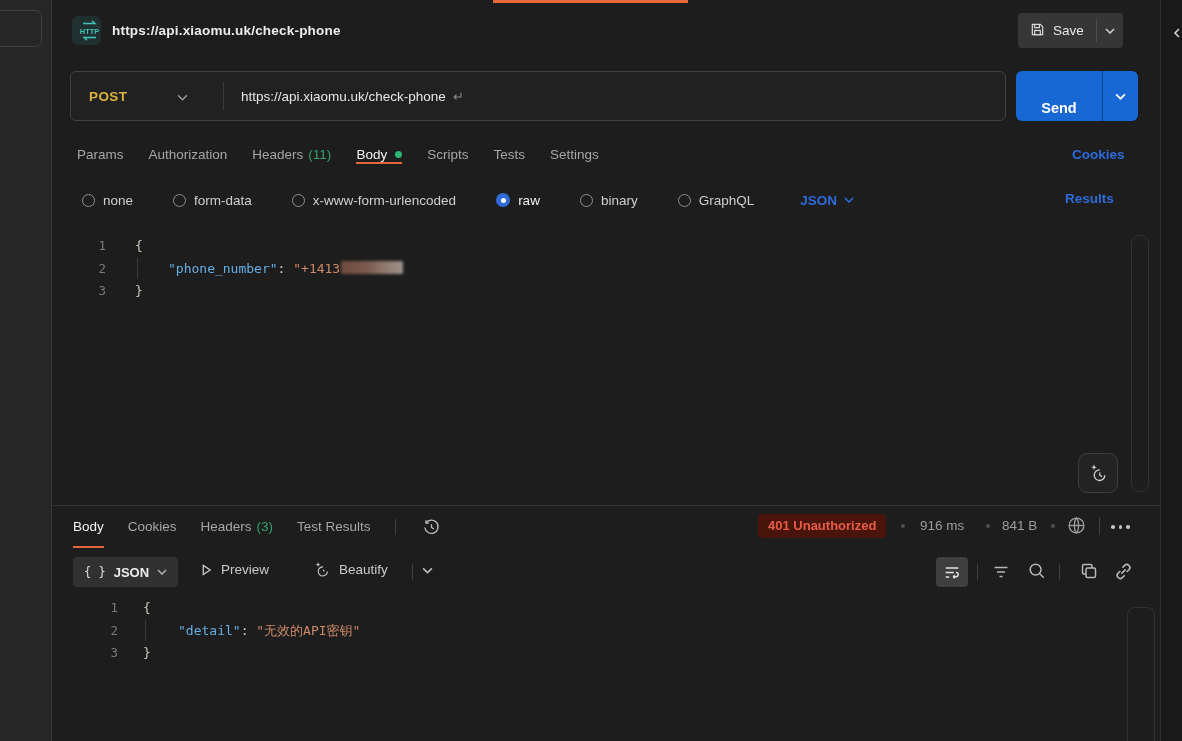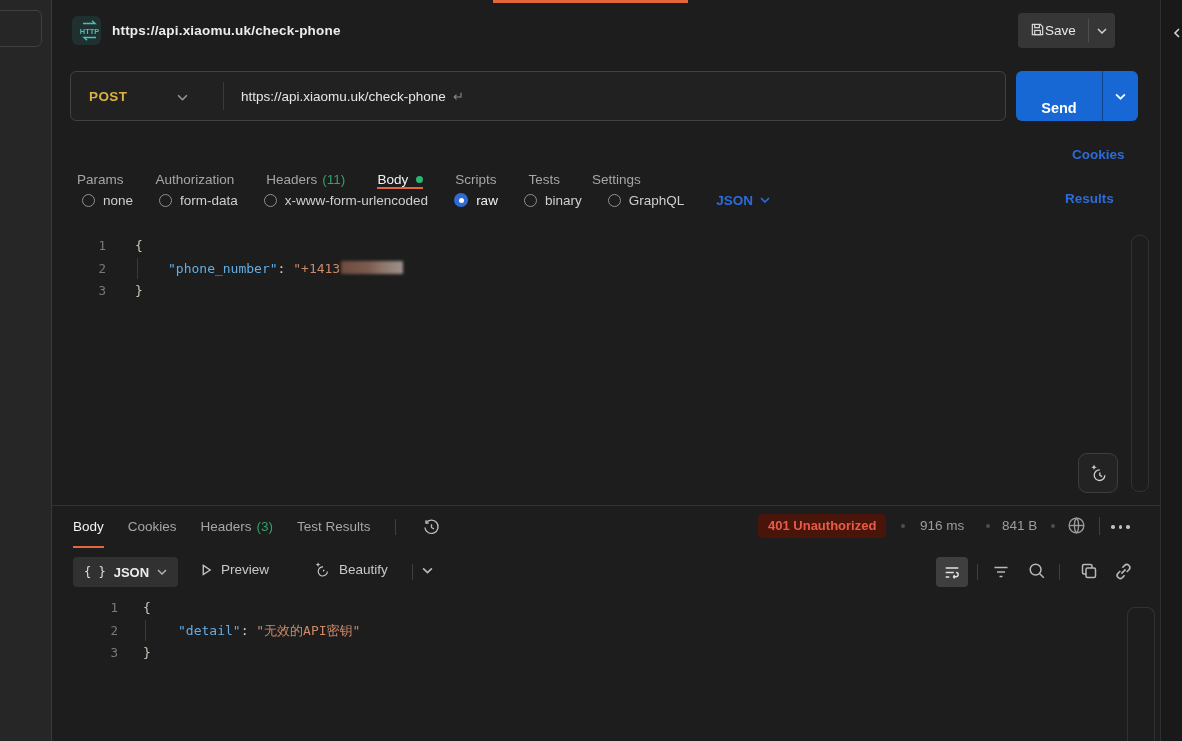--- a/index.html
+++ b/index.html
@@ -12,48 +12,48 @@
   .rail-box{left:-8px;top:10px;width:48px;height:35px;border:1px solid #3f3f3f;border-radius:6px;}
   .right-rail{left:1160px;top:0;width:22px;height:741px;background:#191919;border-left:1px solid #2f2f2f;}
 
   .top-indicator{left:493px;top:0;width:195px;height:3px;background:#e2683b;}
 
   
   .http-badge{left:72px;top:16px;width:29px;height:29px;background:#203030;border-radius:6px;
               display:flex;align-items:center;justify-content:flex-end;}
   .req-title{left:112px;top:23px;font-size:13.5px;font-weight:bold;color:#ececec;letter-spacing:.2px;}
   .save-btn{left:1018px;top:13px;height:35px;background:#363636;border-radius:4px;display:flex;align-items:stretch;}
-  .save-main{display:flex;align-items:center;gap:0;padding:0 12px;font-size:13.5px;color:#e8e8e8;}
+  .save-main{display:flex;align-items:center;gap:8px;padding:0 12px;font-size:13.5px;color:#e8e8e8;}
   .save-div{width:1px;background:#4e4e4e;margin:6px 0;}
   .save-chev{width:26px;display:flex;align-items:center;justify-content:center;color:#cfcfcf;}
 
   
   .url-box{left:70px;top:71px;width:936px;height:50px;border:1px solid #414141;border-radius:6px;
            background:#212121;display:flex;align-items:center;box-sizing:border-box;}
   .method{padding-left:18px;width:88px;font-size:13.5px;font-weight:bold;letter-spacing:.4px;}
   .method-chev{color:#9a9a9a;width:46px;}
   .url-div{width:1px;height:28px;background:#3b3b3b;}
   .url-text{margin-left:17px;font-size:13.5px;color:#e6e6e6;}
   .enter-hint{margin-left:7px;color:#8a8a8a;font-size:13px;}
   .send-btn{left:1016px;top:71px;width:122px;height:50px;border-radius:6px;display:flex;align-items:stretch;color:#fff;}
   .send-main{flex:1;display:flex;align-items:center;justify-content:center;font-size:14.5px;font-weight:bold;margin-top:24px;}
   .send-div{width:1px;background:rgba(0,0,0,.35);margin:0;}
   .send-chev{width:35px;display:flex;align-items:center;justify-content:center;}
 
   
-  .req-tabs{left:62px;top:149px;height:40px;display:flex;align-items:flex-end;padding-left:15px;gap:32px;}
+  .req-tabs{left:62px;top:135px;height:40px;display:flex;align-items:center;padding-left:15px;gap:25px;}
   .tab{display:flex;align-items:center;font-size:13.5px;color:#a6a6a6;border-bottom:2px solid transparent;cursor:default;}
   .tab.active{color:#f2f2f2;border-bottom-color:#e2683b;}
   .tab .count{margin-left:5px;}
   .green{color:#31a06c;}
   .green-dot{display:inline-block;width:7px;height:7px;border-radius:50%;background:#2eb573;margin-left:8px;}
   .blue-link{font-size:13.5px;font-weight:bold;}
 
   
-  .opts-row{left:62px;top:186px;height:28px;display:flex;align-items:center;padding-left:20px;gap:26px;}
+  .opts-row{left:62px;top:186px;height:28px;display:flex;align-items:center;padding-left:20px;gap:40px;}
   .opt{display:flex;align-items:center;gap:8px;font-size:13.5px;color:#cfcfcf;}
   .radio{width:13px;height:13px;border-radius:50%;border:1px solid #8f8f8f;box-sizing:border-box;}
   .radio.sel{border:none;background:#2e6bd9;position:relative;width:14px;height:14px;}
   .radio.sel::after{content:"";position:absolute;left:4.5px;top:4.5px;width:5px;height:5px;border-radius:50%;background:#fff;}
   .lang-dd{display:flex;align-items:center;gap:7px;margin-left:6px;font-weight:bold;font-size:13.5px;}
 
   
   .mono{font-family:"DejaVu Sans Mono",monospace;font-size:13px;line-height:22px;white-space:pre;}
   .lnum{color:#7a7a7a;text-align:right;font-family:"DejaVu Sans Mono",monospace;font-size:12.5px;line-height:22px;}
   .jkey{color:#63aee4;}

